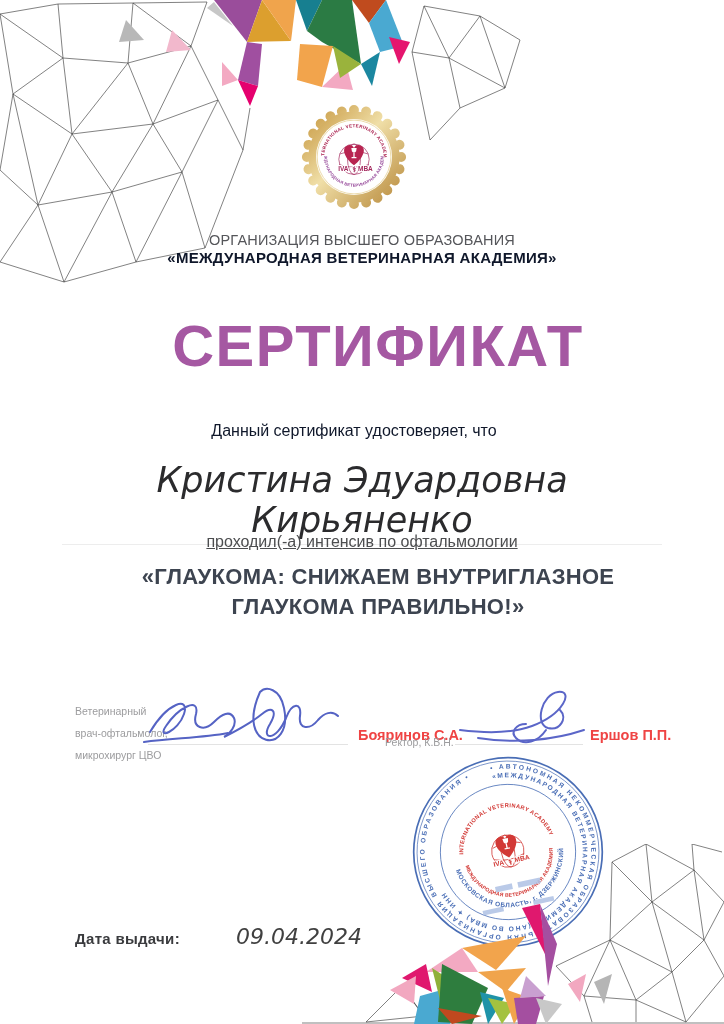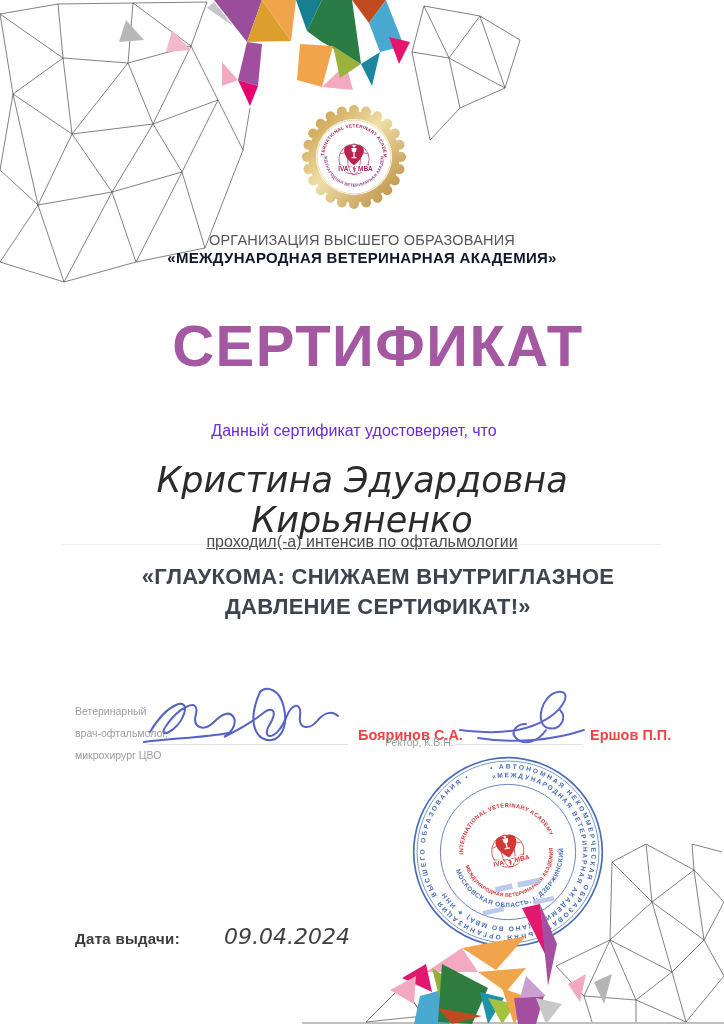--- a/index.html
+++ b/index.html
@@ -9,21 +9,21 @@
   .deco{position:absolute;pointer-events:none;}
   #deco-top{left:0;top:0;}
   #deco-bottom{left:274px;top:844px;}
   #medal{position:absolute;left:297px;top:100px;width:114px;height:114px;}
   .org-header{position:absolute;left:0;right:0;top:231px;text-align:center;
               font-size:14.5px;line-height:18px;color:#55565a;letter-spacing:.2px;}
   .org-header .org-bold{font-weight:bold;color:#0f172a;font-size:15px;letter-spacing:.3px;}
   .cert-title{position:absolute;left:0;right:0;top:312px;text-align:center;
               font-size:58px;font-weight:bold;letter-spacing:1.5px;color:#a558a2;margin-left:32px;}
   .statement{position:absolute;left:0;right:16px;top:422px;text-align:center;
-             font-size:16px;color:#6d28d9;}
+             font-size:16px;color:#0f172a;}
   .recipient{position:absolute;left:62px;right:62px;top:460px;text-align:center;
              font-size:35px;font-style:italic;color:#2b2b2d;
              font-family:"DejaVu Sans",sans-serif;
              border-bottom:1px solid #ededed;padding-bottom:4px;}
   .course-intro{position:absolute;left:0;right:0;top:533px;text-align:center;
                 font-size:16px;color:#4c4d4f;text-decoration:underline;}
   .course-title{position:absolute;left:0;right:0;top:562px;text-align:center;
                 font-size:22px;line-height:30px;font-weight:bold;color:#3d4450;letter-spacing:.3px;padding-left:32px;}
   .sig-role{position:absolute;font-size:10.5px;line-height:22px;color:#9c9c9e;
             white-space:pre-line;}
@@ -32,21 +32,21 @@
   .sig-line{position:absolute;border-bottom:1px solid #e3e3e3;}
   .sig-line-left{left:148px;top:700px;width:200px;height:44px;}
   .sig-line-right{left:455px;top:700px;width:128px;height:44px;}
   .sig-svg{position:absolute;}
   #sig-left{left:140px;top:676px;}
   #sig-right{left:452px;top:678px;}
   .sig-name{position:absolute;font-size:14.5px;font-weight:bold;color:#ef4444;}
   .sig-name-left{left:358px;top:727px;}
   .sig-name-right{left:590px;top:727px;}
   #stamp{position:absolute;left:408px;top:752px;width:200px;height:200px;opacity:.93;}
-  .issue-row{position:absolute;left:75px;top:924px;display:flex;align-items:baseline;}
+  .issue-row{position:absolute;left:75px;top:924px;display:flex;align-items:baseline;gap:12px;}
   .issue-label{font-size:15px;font-weight:bold;color:#3a3b3e;letter-spacing:.3px;}
   .issue-date{margin-left:44px;font-size:22px;font-style:italic;color:#404040;
               font-family:"DejaVu Sans",sans-serif;}
   .mesh{stroke:#3a3a3a;stroke-width:.8;fill:none;opacity:.8;}
 </style>
 </head>
 <body>
 
 <div class="page">
 
@@ -124,21 +124,21 @@
     <div class="org-bold">«МЕЖДУНАРОДНАЯ ВЕТЕРИНАРНАЯ АКАДЕМИЯ»</div>
   </div>
 
   <div class="cert-title">СЕРТИФИКАТ</div>
 
   <div class="statement">Данный сертификат удостоверяет, что</div>
   <div class="recipient">Кристина Эдуардовна Кирьяненко</div>
   <div class="course-intro">проходил(-а) интенсив по офтальмологии</div>
   <div class="course-title">
     <div>«ГЛАУКОМА: СНИЖАЕМ ВНУТРИГЛАЗНОЕ</div>
-    <div>ДАВЛЕНИЕ СЕРТИФИКАТ!»</div>
+    <div>ГЛАУКОМА ПРАВИЛЬНО!»</div>
   </div>
 
   <div class="sig-role sig-role-left">Ветеринарный
 врач-офтальмолог,
 микрохирург ЦВО</div>
   <div class="sig-line sig-line-left"></div>
   <svg id="sig-left" class="sig-svg" width="215" height="85" viewBox="0 0 215 85">
     <g stroke="#5563c4" stroke-width="2" fill="none" stroke-linecap="round">
       <path d="M10 56 C28 26 50 20 44 38 C38 56 16 64 26 50 C38 32 60 20 56 38 C52 52 64 56 74 46 C82 38 90 34 94 42 C97 49 90 58 84 61 C98 54 112 46 122 38 C132 30 138 34 130 48 C120 64 136 66 146 42 C152 26 162 26 160 40 C158 54 170 54 178 44 C184 37 192 34 198 40"></path>
       <path d="M120 16 C94 74 154 80 144 32 C140 12 126 10 120 16"></path>

